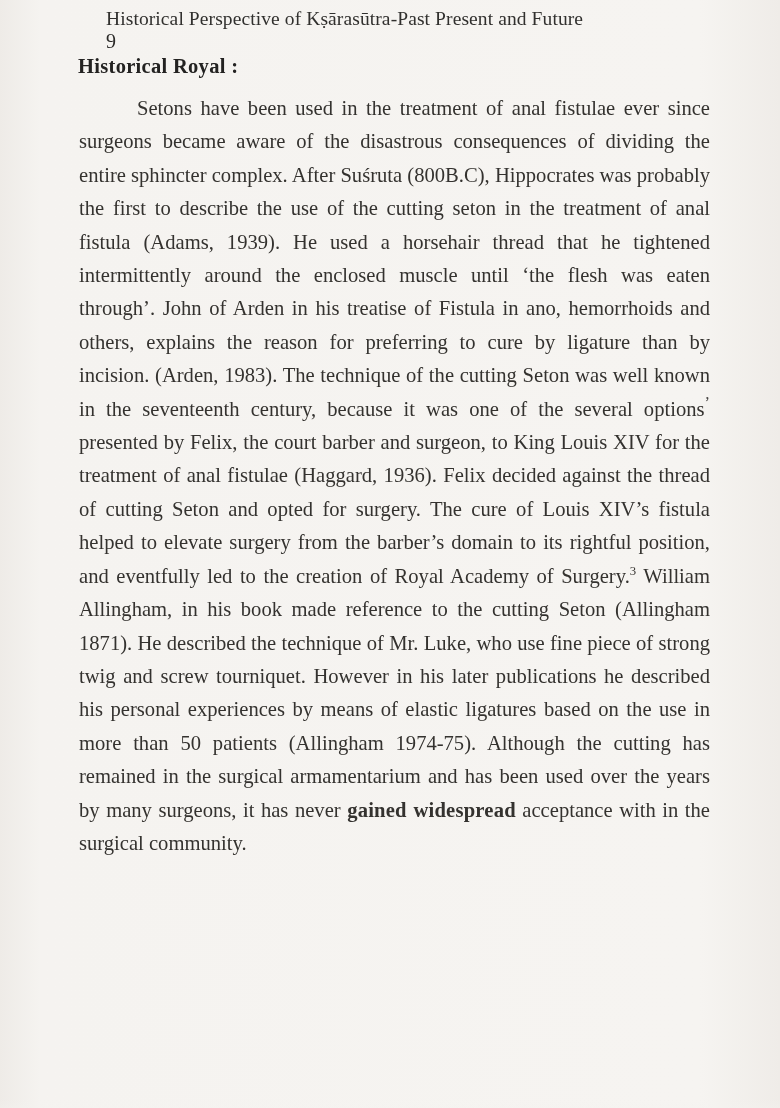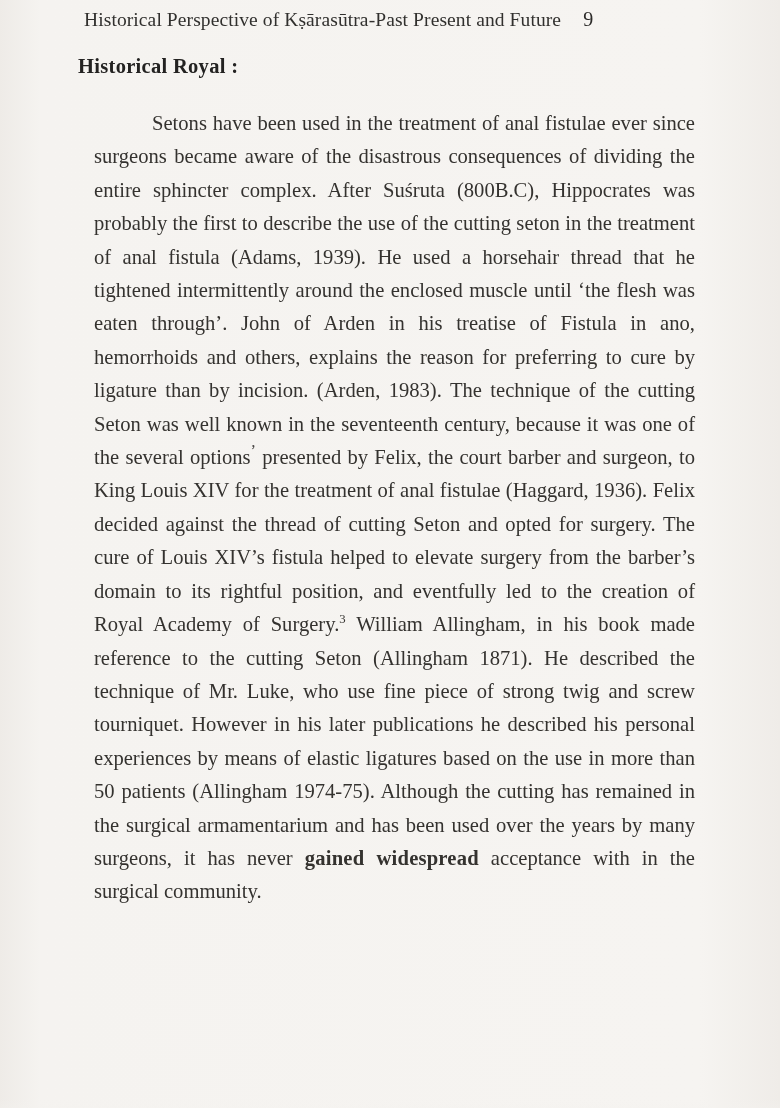--- a/index.html
+++ b/index.html
@@ -38,20 +38,21 @@
     position: absolute;
     left: 84px;
     top: 8px;
     width: 640px;
     display: flex;
     align-items: baseline;
     font-size: 19.5px;
     letter-spacing: 0.1px;
     color: #31302e;
     white-space: nowrap;
+    flex-direction: column;
   }
   .running-head .head-title {
     font-weight: 400;
   }
   .running-head .head-folio {
     margin-left: 22px;
     font-size: 20px;
     color: #2c2b29;
   }
 
@@ -73,21 +74,21 @@
     top: 91px;
     width: 633px;
     font-size: 20.6px;
     line-height: 33.4px;
     text-align: justify;
     text-justify: inter-word;
     color: #34322f;
     hyphens: none;
   }
   .body-block p {
-    margin: 16px;
+    margin: 1px;
     text-indent: 58px;
   }
   .body-block .bold-run {
     font-weight: 700;
     letter-spacing: 0.2px;
   }
   sup.footnote-marker {
     font-size: 0.62em;
     vertical-align: super;
     line-height: 0;

